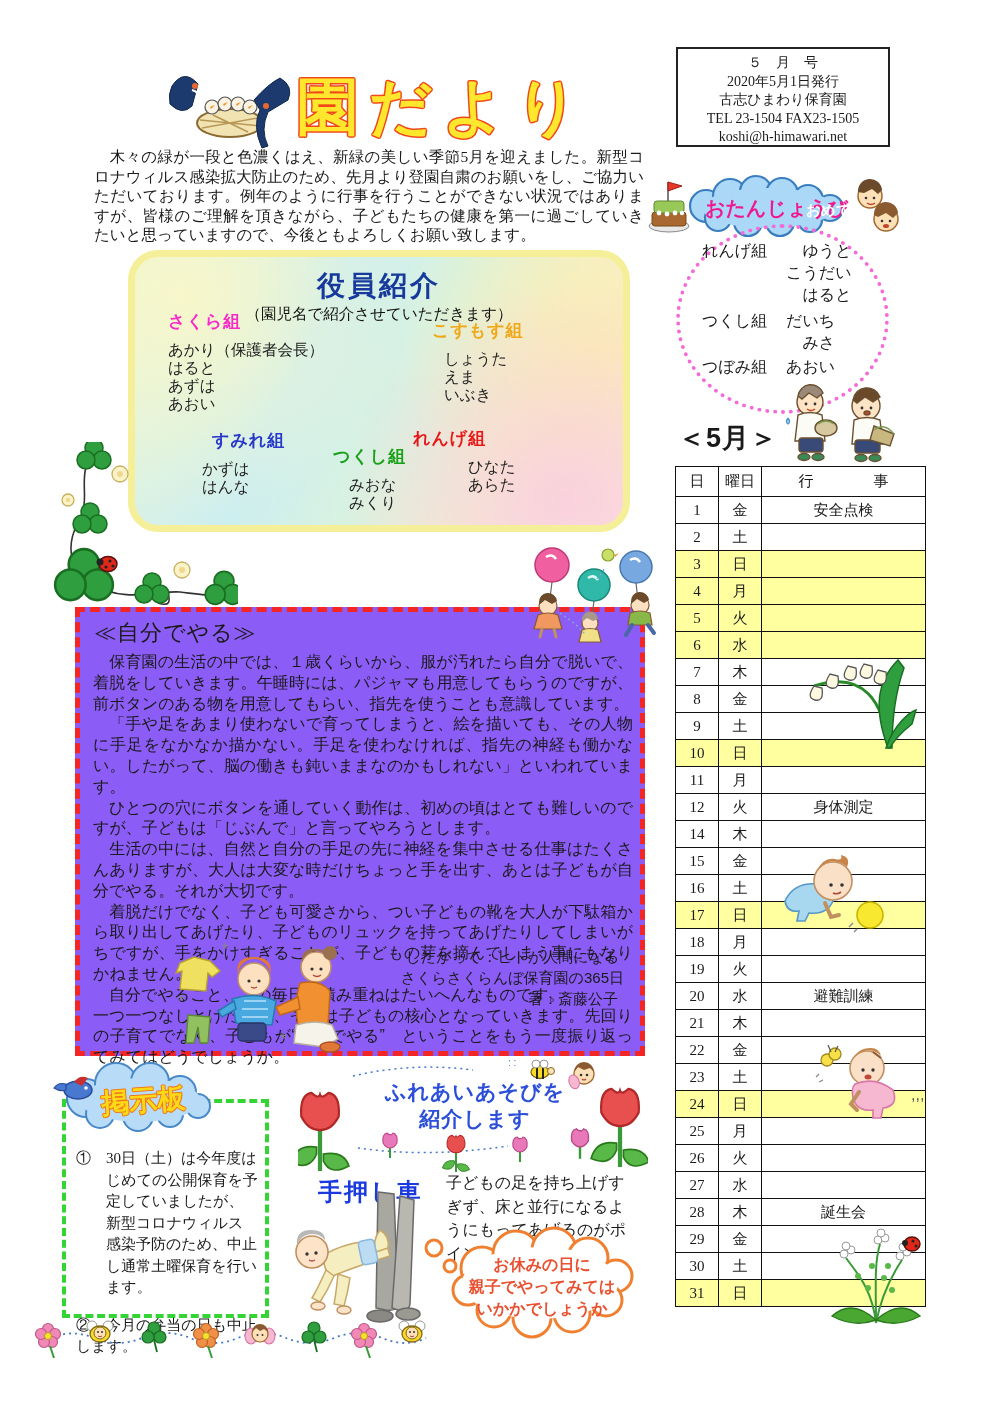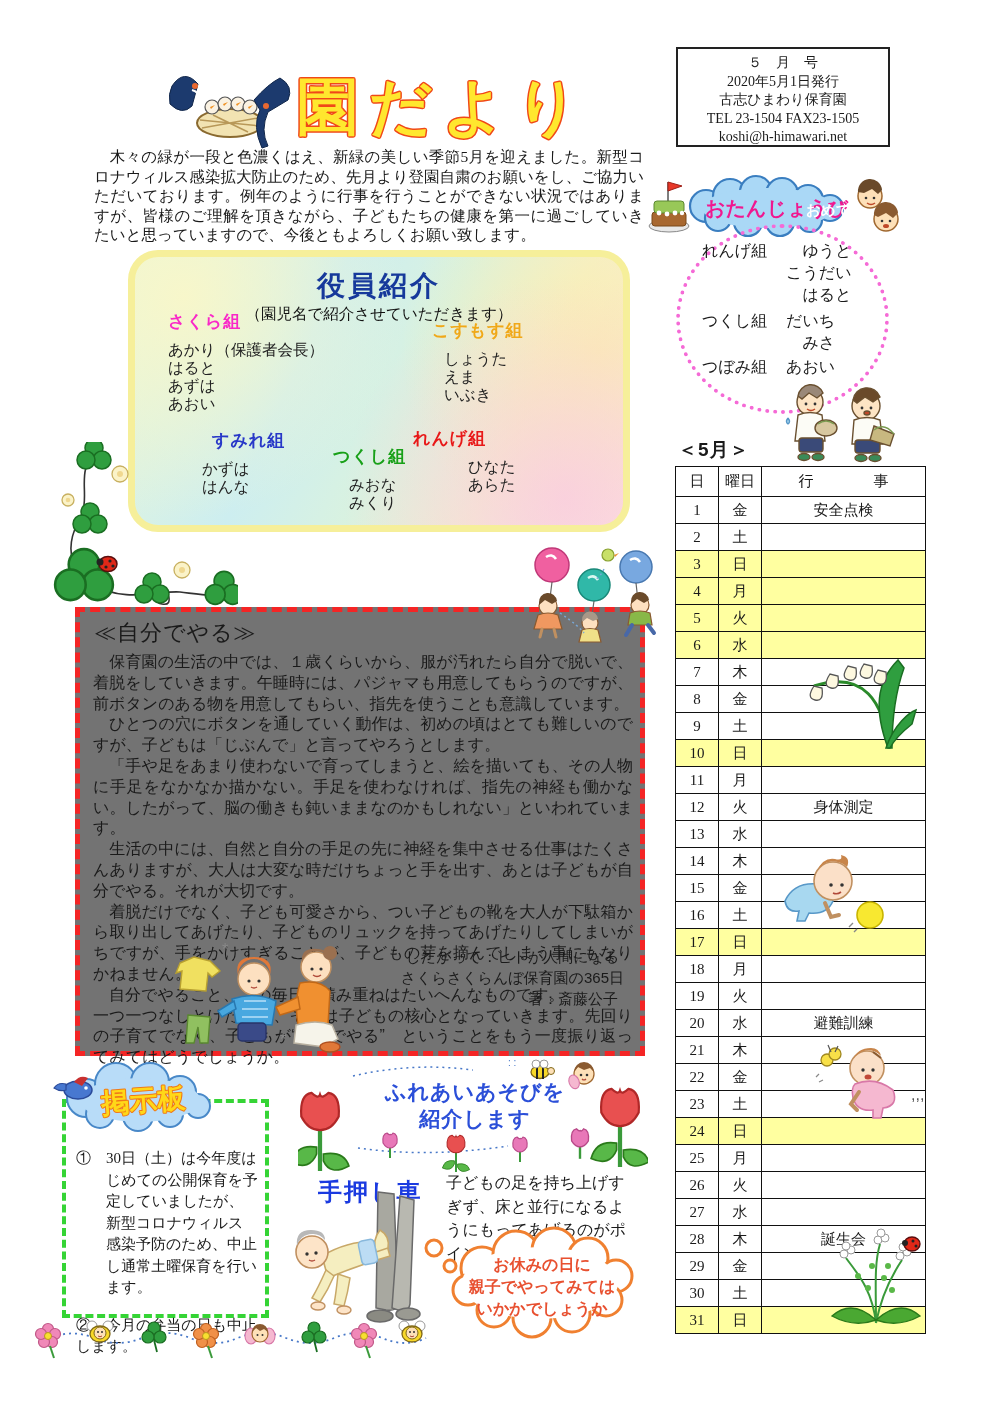--- a/index.html
+++ b/index.html
@@ -50,36 +50,36 @@
     position:absolute; left:676px; top:224px; width:213px; height:190px;
     border:4px dotted #f56ad6; border-radius:50%; box-sizing:border-box;
   }
   .bday-list { position:absolute; left:676px; top:224px; width:213px; height:190px; }
   .bday-entry { position:absolute; left:26px; display:flex; font-size:16px; line-height:22px; }
   .entry-0 { top:16px; } .entry-1 { top:86px; } .entry-2 { top:132px; }
   .bday-class { width:72px; }
   .bday-names { margin-left:12px;text-align:right; }
   .toddlers-svg { position:absolute; left:778px; top:380px; }
   
-  .cal-title { position:absolute; left:678px; top:437px; font-size:19px; font-weight:bold; letter-spacing:1px; }
+  .cal-title { position:absolute; left:678px; top:420px; font-size:27px; font-weight:bold; letter-spacing:1px; }
   table.calendar { position:absolute; left:675px; top:466px; border-collapse:collapse; background:#fff; }
   table.calendar td, table.calendar th {
     border:1.8px solid #111; box-sizing:border-box; height:27px; padding:0;
     font-family:"Liberation Serif", serif; font-weight:normal; font-size:15px; text-align:center;
   }
   table.calendar th { height:30px; font-size:15px; }
   td.c-day { width:43px; } td.c-wd { width:43px; }
   td.c-ev { width:164px; text-align:left; padding-left:5px;
     font-family:"Liberation Sans", sans-serif; font-size:14.5px; }
   tr.hl td { background:#ffffa0; }
   .cal-art { position:absolute; pointer-events:none; }
   
   .article {
     position:absolute; left:75px; top:607px; width:570px; height:449px;
-    box-sizing:border-box; border:5px dashed #f42525; background:#737373;
+    box-sizing:border-box; border:5px dashed #f42525; background:#8b5cf6;
   }
   .article-title { position:absolute; left:14px; top:6px; font-size:22px; letter-spacing:1px; }
   .article-body { position:absolute; left:13px; top:40px; width:540px;
     font-size:16px; line-height:20.8px; text-align:justify; }
   .article-body p { margin:0; }
   .reference { position:absolute; right:16px; top:334px; font-size:15px; line-height:21px; text-align:center; }
   .reference .ref-line:last-child { text-align:right; padding-right:6px; }
   .momchild-svg { position:absolute; left:90px; top:323px; }
   .balloons-svg { position:absolute; left:520px; top:543px; z-index:5; }
   
@@ -402,25 +402,20 @@
           <td class="c-day">11</td>
           <td class="c-wd">月</td>
           <td class="c-ev"></td>
         </tr>
         <tr>
           <td class="c-day">12</td>
           <td class="c-wd">火</td>
           <td class="c-ev">身体測定</td>
         </tr>
         <tr>
-          <td class="c-day">13</td>
-          <td class="c-wd">水</td>
-          <td class="c-ev"></td>
-        </tr>
-        <tr>
           <td class="c-day">14</td>
           <td class="c-wd">木</td>
           <td class="c-ev"></td>
         </tr>
         <tr>
           <td class="c-day">15</td>
           <td class="c-wd">金</td>
           <td class="c-ev"></td>
         </tr>
         <tr>
@@ -581,22 +576,22 @@
       <circle cx="-7" cy="-1" r="3" fill="#222"></circle>
       <circle cx="1" cy="-3" r="1.5" fill="#222"></circle>
         <circle cx="4" cy="2" r="1.5" fill="#222"></circle>
     </g>
   </svg>
 
   <div class="article">
     <div class="article-title">≪自分でやる≫</div>
     <div class="article-body">
         <p>　保育園の生活の中では、１歳くらいから、服が汚れたら自分で脱いで、着脱をしていきます。午睡時には、パジャマも用意してもらうのですが、前ボタンのある物を用意してもらい、指先を使うことも意識しています。</p>
+        <p>　「手や足をあまり使わないで育ってしまうと、絵を描いても、その人物に手足をなかなか描かない。手足を使わなければ、指先の神経も働かない。したがって、脳の働きも鈍いままなのかもしれない」といわれています。</p>
         <p>　ひとつの穴にボタンを通していく動作は、初めの頃はとても難しいのですが、子どもは「じぶんで」と言ってやろうとします。</p>
-        <p>　「手や足をあまり使わないで育ってしまうと、絵を描いても、その人物に手足をなかなか描かない。手足を使わなければ、指先の神経も働かない。したがって、脳の働きも鈍いままなのかもしれない」といわれています。</p>
         <p>　生活の中には、自然と自分の手足の先に神経を集中させる仕事はたくさんありますが、大人は大変な時だけちょっと手を出す、あとは子どもが自分でやる。それが大切です。</p>
         <p>　着脱だけでなく、子ども可愛さから、つい子どもの靴を大人が下駄箱から取り出してあげたり、子どものリュックを持ってあげたりしてしまいがちですが、手をかけすぎることが、子どもの芽を摘んでしまう事にもなりかねません。</p>
         <p>　自分でやること、この毎日の積み重ねはたいへんなものです。</p>
         <p>一つ一つなしとげたとき、それは子どもの核心となっていきます。先回りの子育てでなく、子どもが“自分でやる”　ということをもう一度振り返ってみてはどうでしょうか。</p>
       </div>
     <div class="reference">
         <div class="ref-line">したがって：ヒトが人間になる</div>
         <div class="ref-line">さくらさくらんぼ保育園の365日</div>
         <div class="ref-line">著：斎藤公子</div>
       </div>

